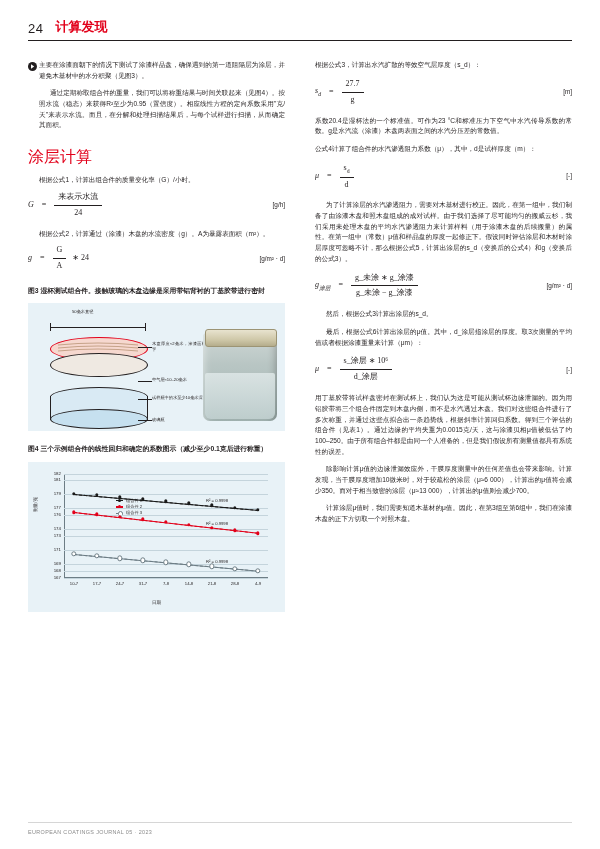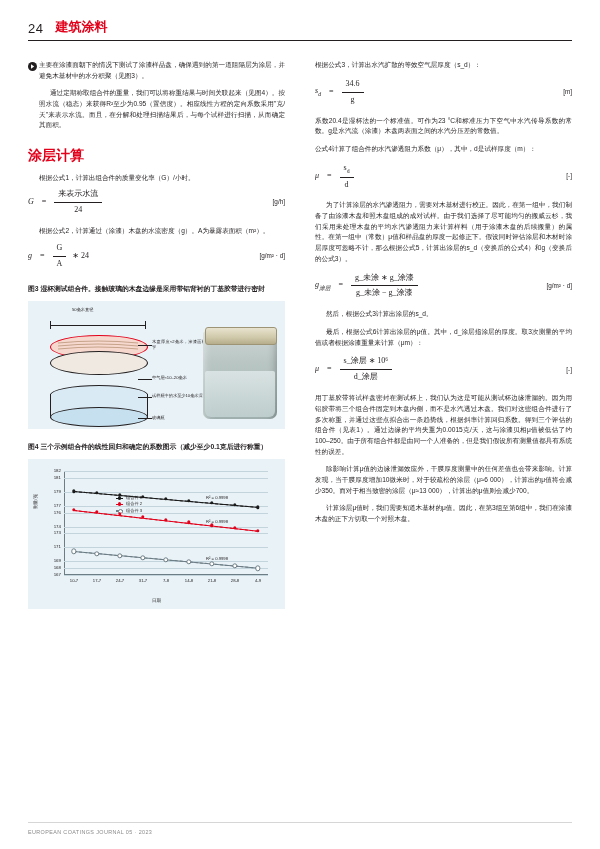--- a/index.html
+++ b/index.html
@@ -37,21 +37,21 @@
 
   .bullet{
     position:absolute;left:28px;top:62px;width:9px;height:9px;
   }
   .bullet svg{display:block}
 
   .bodyblock{margin-left:11px;}
 
   
   .sec-h{
-    color:#e2001a;font-weight:700;font-size:14px;margin:13px 0 8px 0;line-height:1.25;
+    color:#e2001a;font-weight:400;font-size:16px;margin:13px 0 8px 0;line-height:1.25;
   }
   .sec-h.first{margin-top:16px;}
 
   
   .formula-note{margin:0 0 5px 11px;}
   .fbox{
     margin:2px 0 9px 0;display:flex;align-items:center;gap:6px;
     font-family:"Liberation Serif", serif;font-size:8px;
   }
   .fbox .lhs{font-style:italic;}
@@ -161,21 +161,21 @@
   }
   .footrule{position:absolute;left:28px;bottom:26px;width:544px;height:1px;background:#d6d6d6;}
 </style>
 </head>
 <body>
 
 <div class="page">
 
   <div class="header">
     <span class="pagenum">24</span>
-    <span class="headtitle">建筑涂料</span>
+    <span class="headtitle">计算发现</span>
   </div>
   <div class="headrule"></div>
 
   <div class="bullet">
     <svg width="9" height="9" viewBox="0 0 9 9">
         <circle cx="4.5" cy="4.5" r="4.5" fill="#231f20"></circle>
         <path d="M3 2.3 L6.2 4.5 L3 6.7 Z" fill="#ffffff"></path>
       </svg>
   </div>
 
@@ -352,21 +352,21 @@
     </div>
   </div>
 
   <div class="col right">
     <p>根据公式3，计算出水汽扩散的等效空气层厚度（s_d）：</p>
 
     <div class="fbox">
       <span class="lhs"><span>s</span><span class="sub">d</span></span>
       <span class="eq">=</span>
       <span class="frac">
-        <span class="num">34.6</span>
+        <span class="num">27.7</span>
         <span class="den">g</span>
       </span>
       <span class="unit">[m]</span>
     </div>
 
     <p>系数20.4是湿杯法的一个标准值。可作为23 °C和标准压力下空气中水汽传导系数的常数。g是水汽流（涂漆）木盘两表面之间的水汽分压差的常数值。</p>
     <p>公式4计算了组合件的水汽渗透阻力系数（μ），其中，d是试样厚度（m）：</p>
 
     <div class="fbox">
       <span class="lhs">μ</span>

